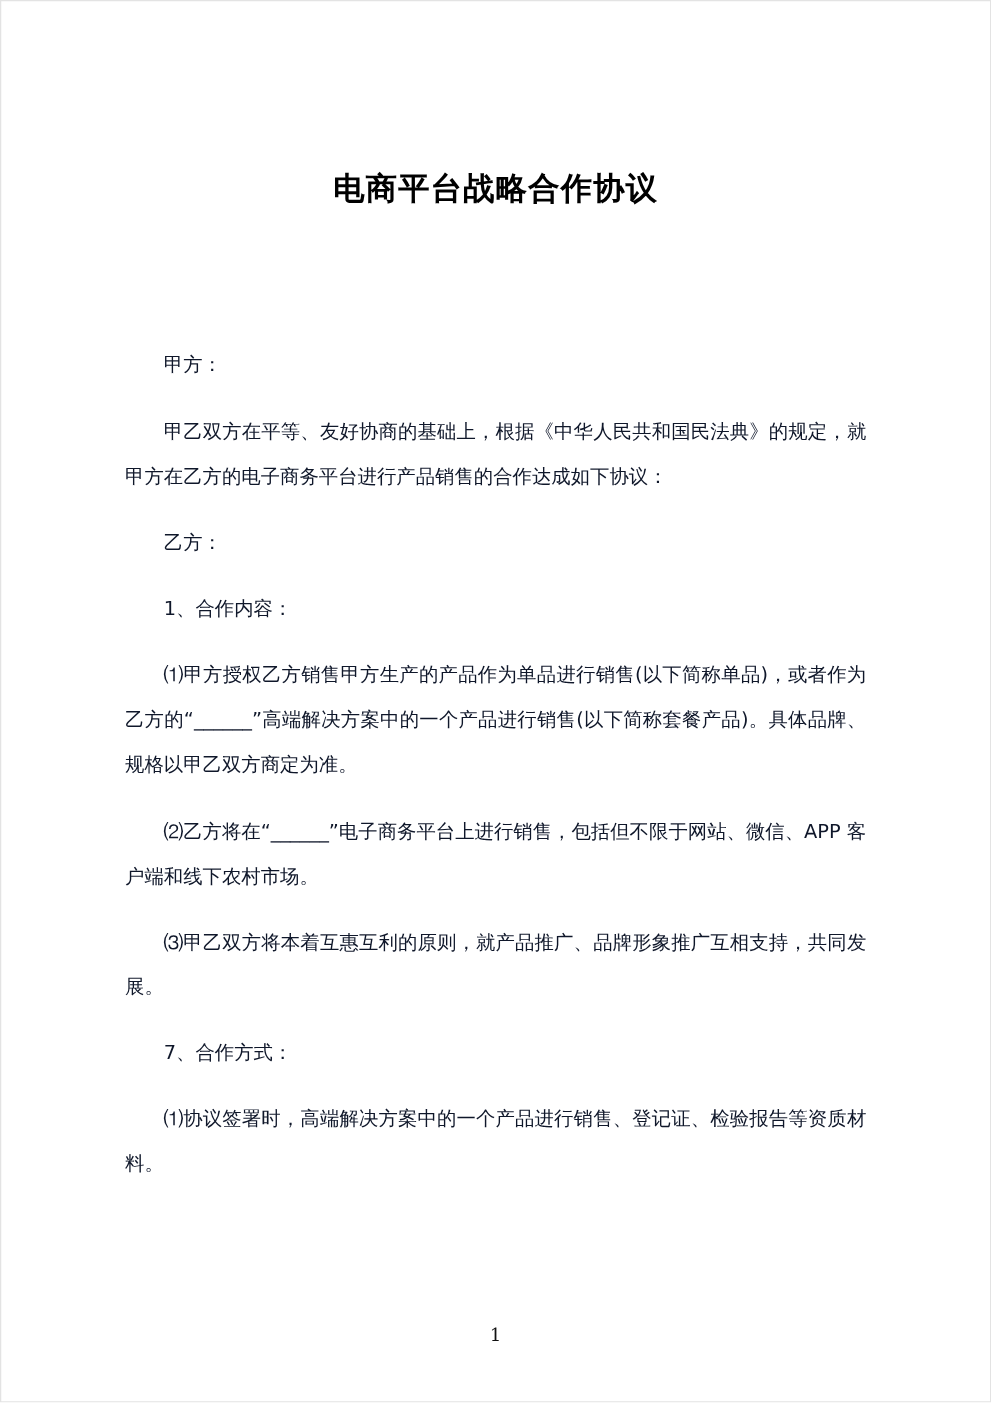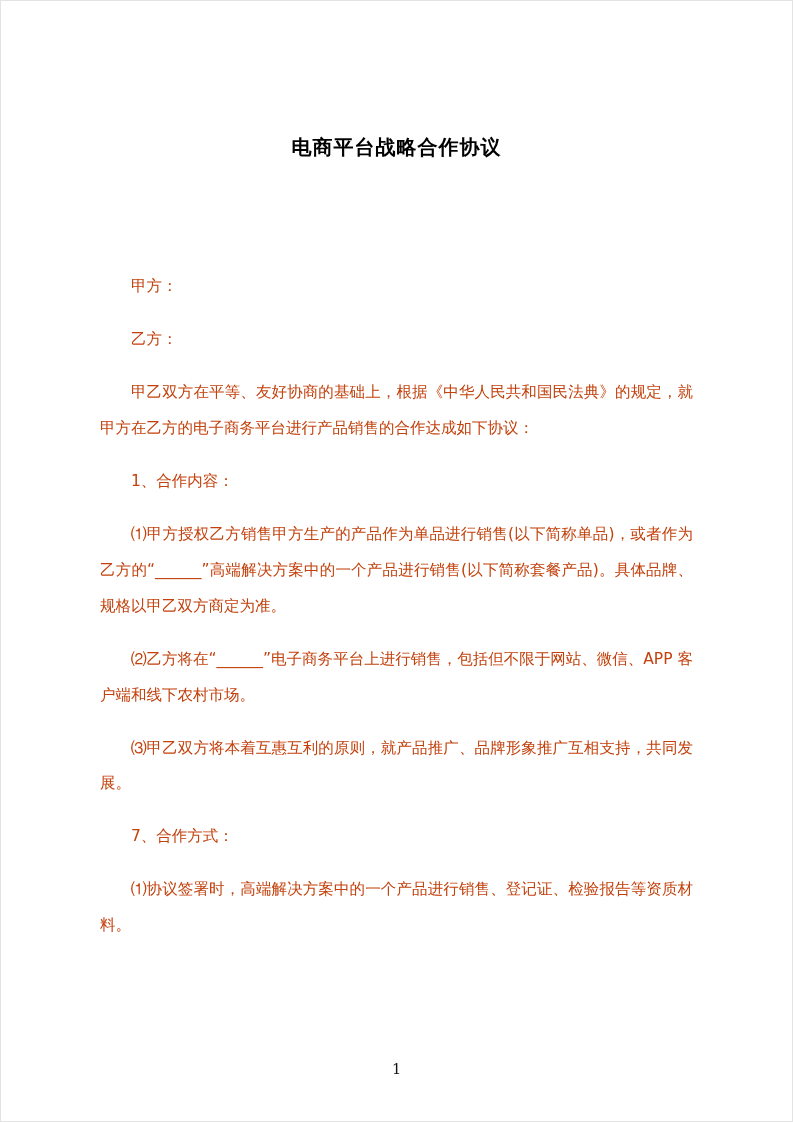--- a/index.html
+++ b/index.html
@@ -18,32 +18,32 @@
     font-family: "DejaVu Sans", "Liberation Sans", sans-serif;
     color: #1a1a1a;
     overflow: hidden;
   }
   .content {
     padding: 133px 99px 0 99px;
   }
   .doc-title {
     margin: 0 0 108px 0;
     text-align: center;
-    font-size: 20px;
+    font-size: 25px;
     font-weight: bold;
     letter-spacing: 1px;
     color: #000000;
   }
   .para {
     margin: 0 0 17px 0;
     font-size: 15.5px;
     line-height: 2.32;
     text-align: justify;
     text-indent: 2em;
-    color: #c2410c;
+    color: #0f172a;
     word-break: break-word;
   }
   .page-number {
     position: absolute;
     bottom: 44px;
     left: 0;
     width: 100%;
     text-align: center;
     font-size: 14.5px;
     color: #111111;
@@ -52,23 +52,23 @@
 </style>
 </head>
 <body>
 
 <div class="page">
   <div class="content">
     <h1 class="doc-title">电商平台战略合作协议</h1>
 
     <p class="para">甲方：</p>
 
+    <p class="para">甲乙双方在平等、友好协商的基础上，根据《中华人民共和国民法典》的规定，就甲方在乙方的电子商务平台进行产品销售的合作达成如下协议：</p>
+
     <p class="para">乙方：</p>
-
-    <p class="para">甲乙双方在平等、友好协商的基础上，根据《中华人民共和国民法典》的规定，就甲方在乙方的电子商务平台进行产品销售的合作达成如下协议：</p>
 
 
     <p class="para">1、合作内容：</p>
 
     <p class="para">⑴甲方授权乙方销售甲方生产的产品作为单品进行销售(以下简称单品)，或者作为乙方的“______”高端解决方案中的一个产品进行销售(以下简称套餐产品)。具体品牌、规格以甲乙双方商定为准。</p>
 
     <p class="para">⑵乙方将在“______”电子商务平台上进行销售，包括但不限于网站、微信、APP 客户端和线下农村市场。</p>
 
     <p class="para">⑶甲乙双方将本着互惠互利的原则，就产品推广、品牌形象推广互相支持，共同发展。</p>
 

